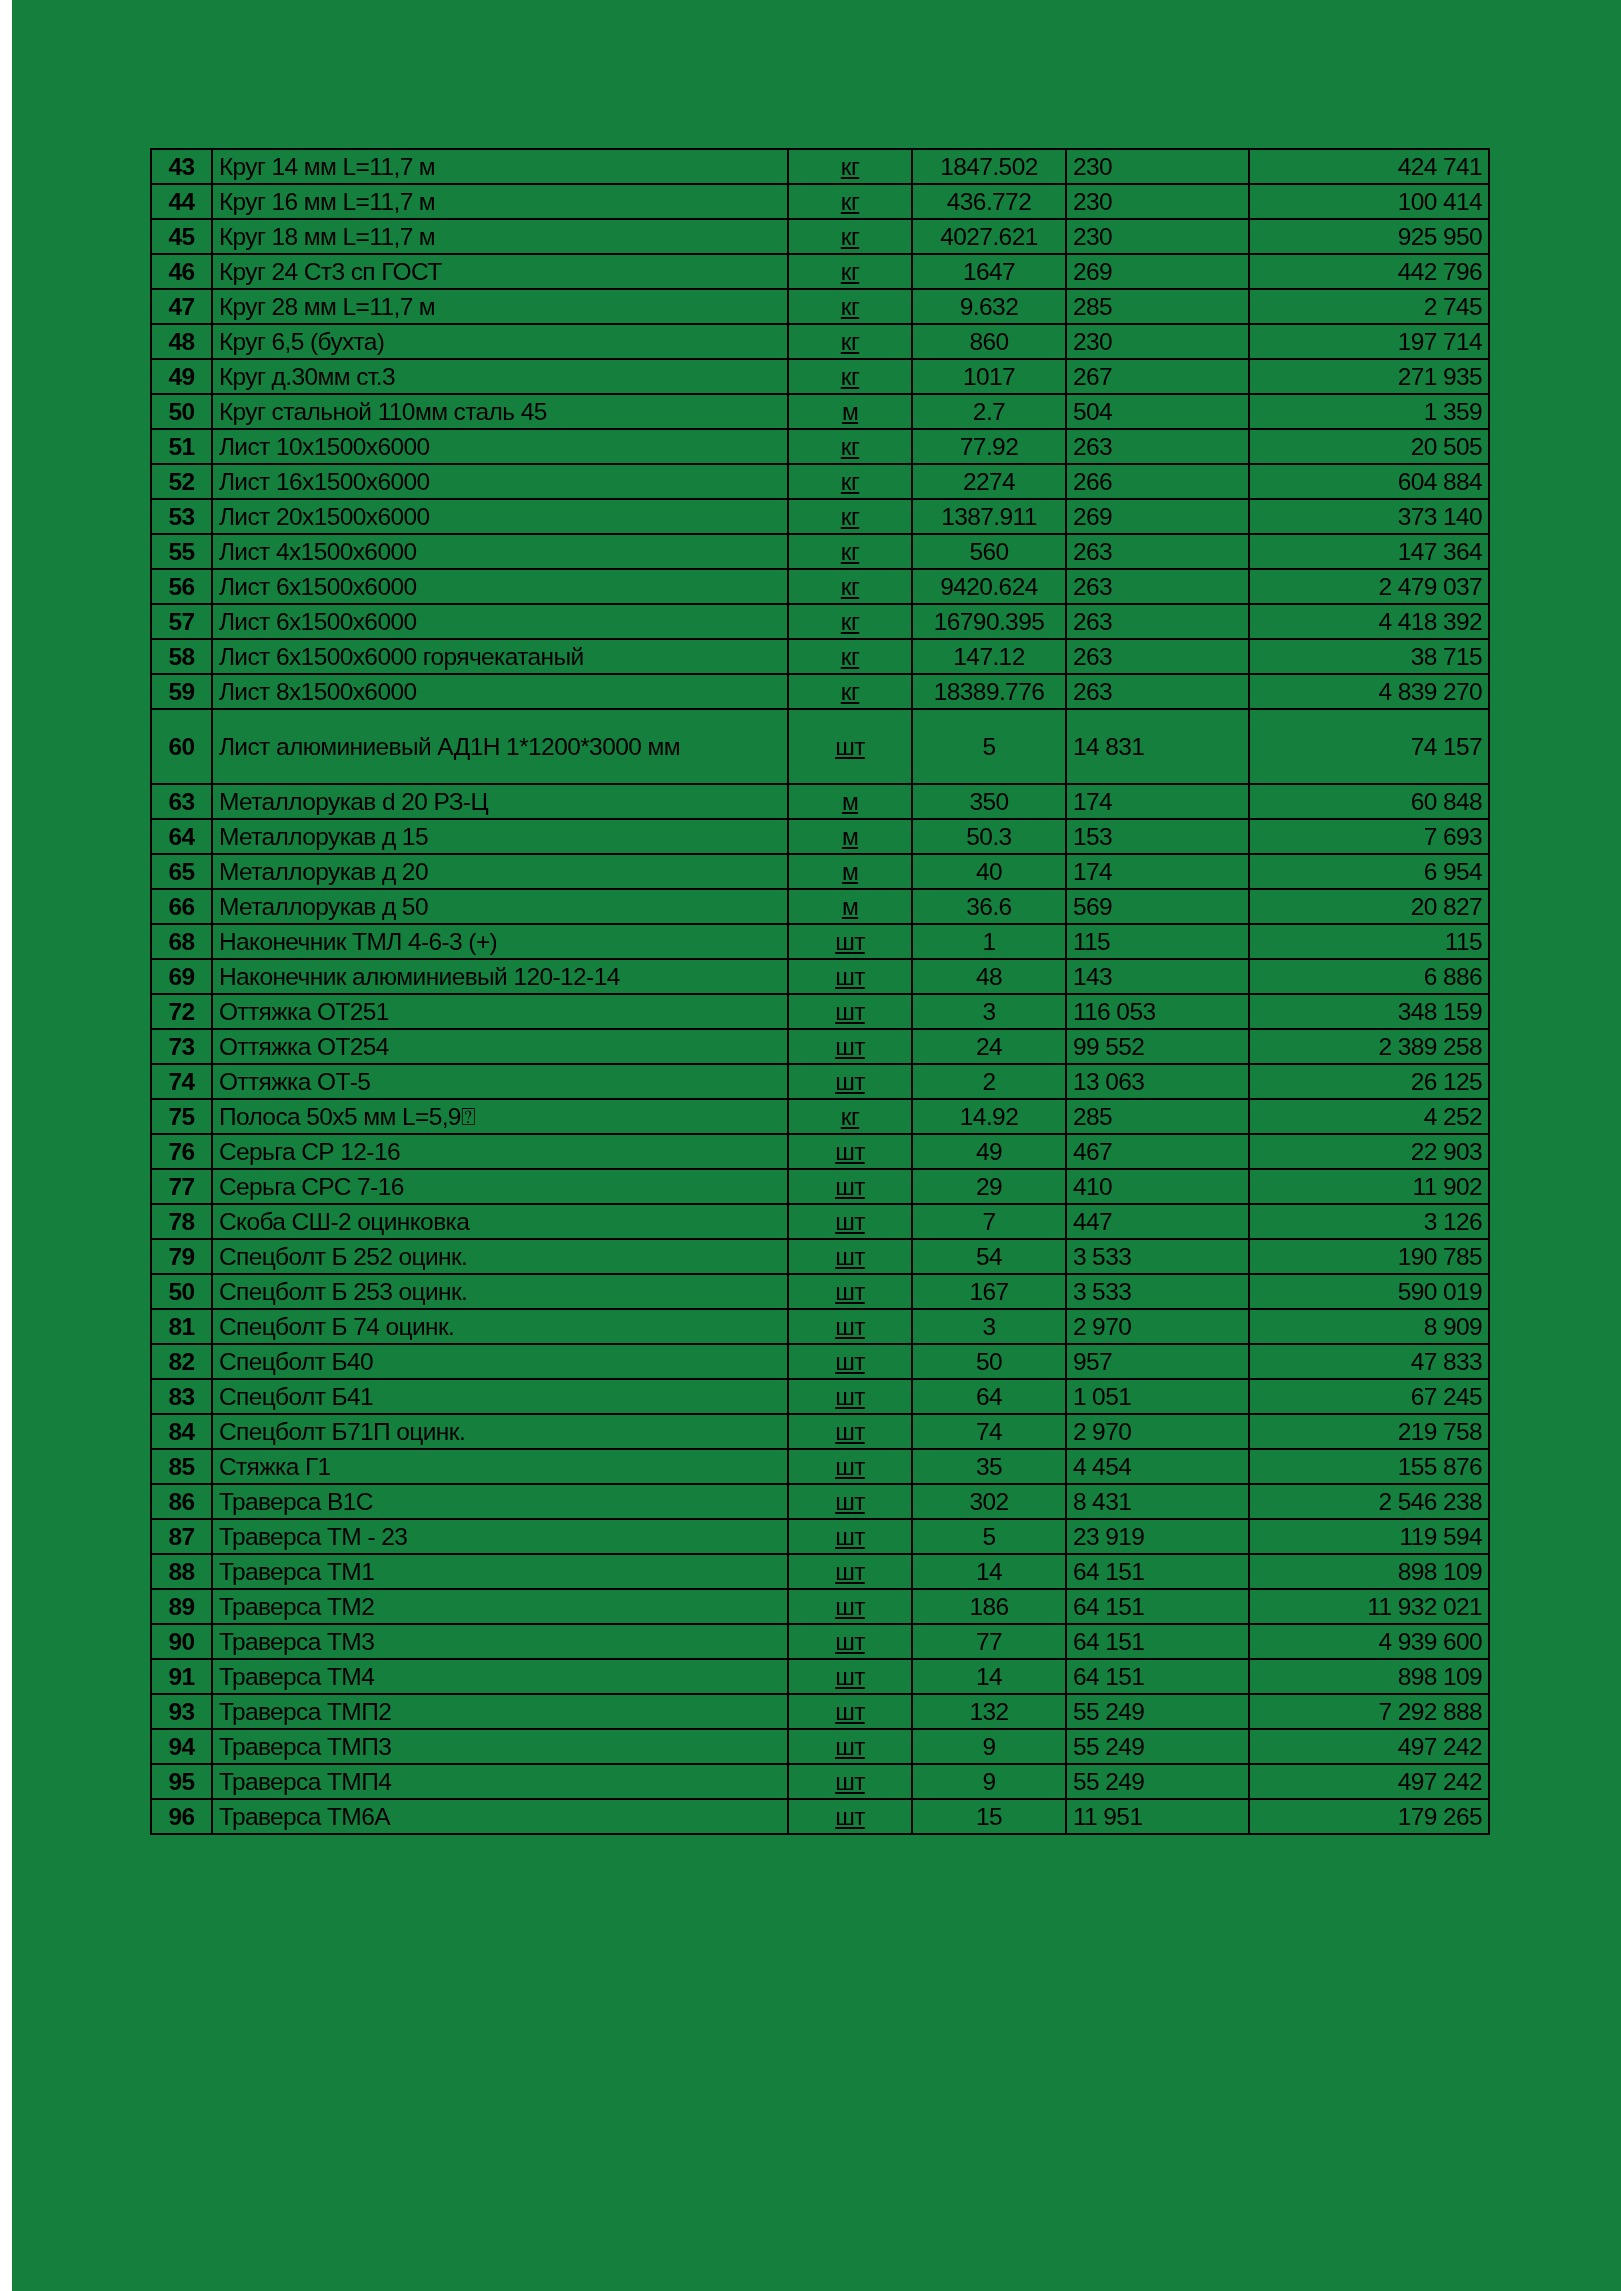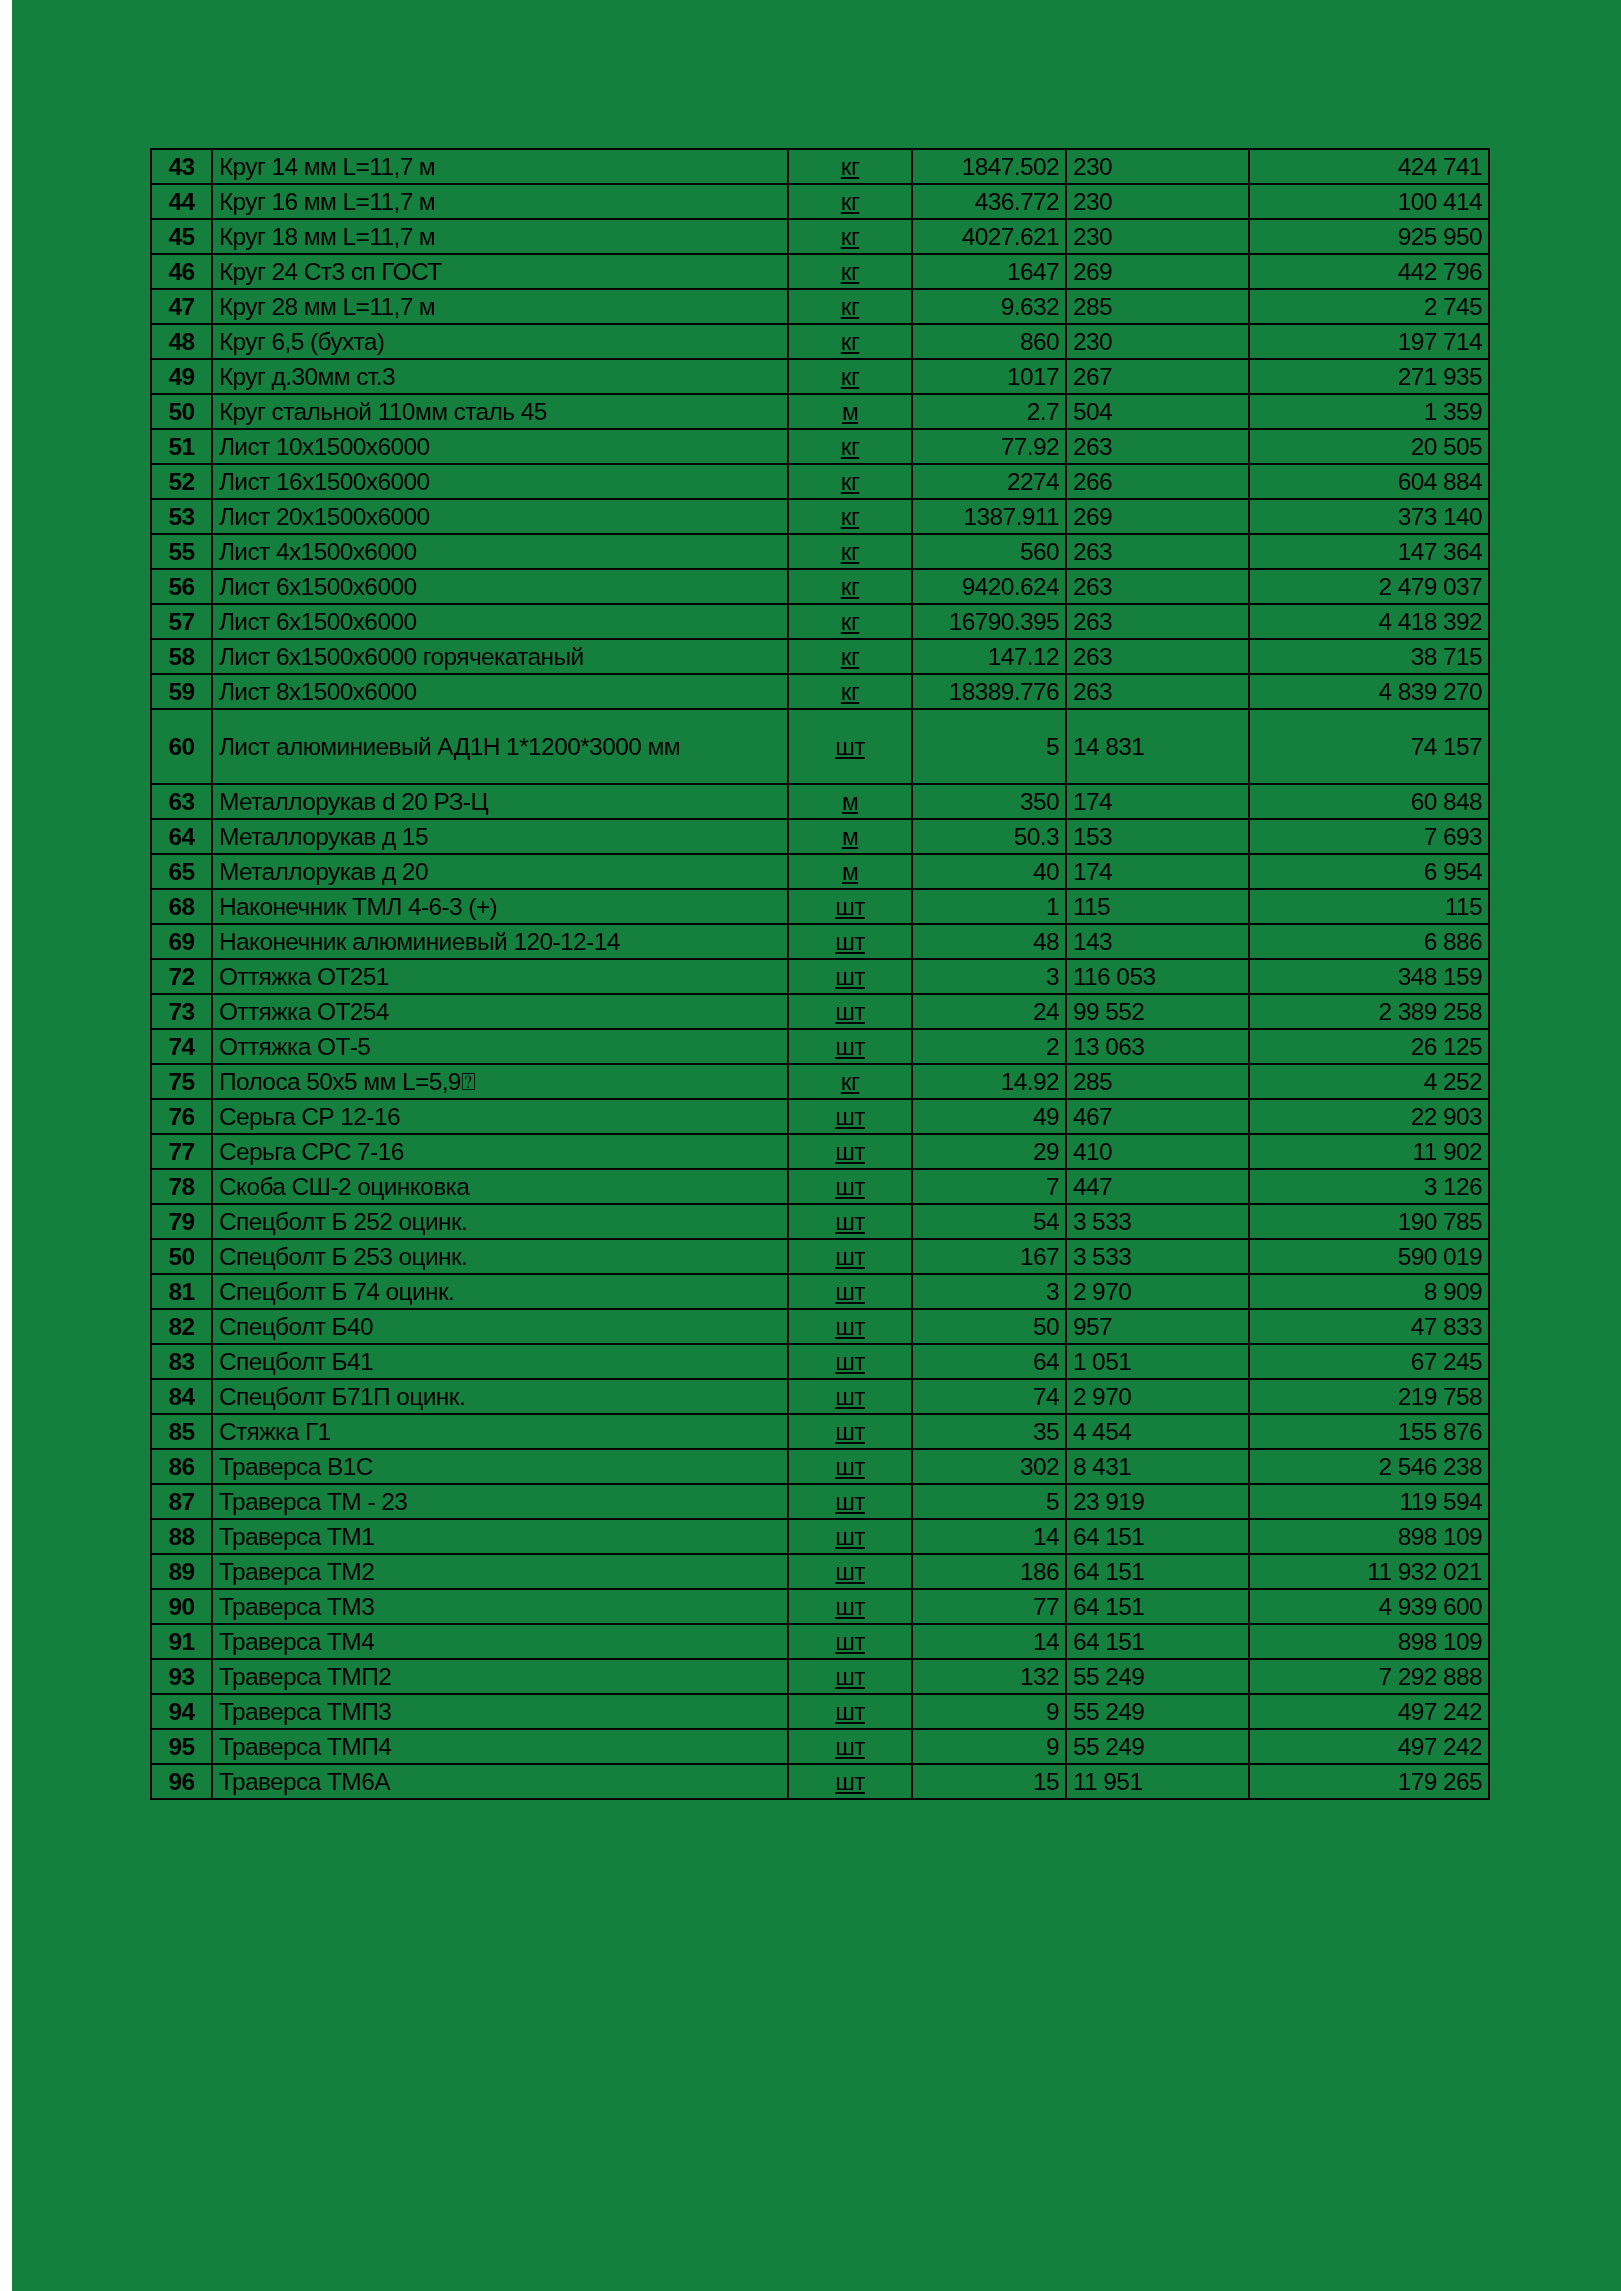--- a/index.html
+++ b/index.html
@@ -20,21 +20,21 @@
     font-size: 24.5px;
     line-height: 32px;
     white-space: nowrap;
     overflow: hidden;
     letter-spacing: -0.6px;
   }
   table.items tr.tall td { height: 73px; }
   td.c-num { text-align: center; font-weight: bold; width: 49px; letter-spacing: -1px; }
   td.c-name { text-align: left; padding-left: 3.9px; }
   td.c-unit { text-align: center; text-decoration: underline; }
-  td.c-qty { text-align: right; }
+  td.c-qty { text-align: center; }
   td.c-price { text-align: left; padding-right: 31px; }
   td.c-total { text-align: right; padding-right: 31px; }
   col.w-num { width: 61px; }
   col.w-name { width: 576px; }
   col.w-unit { width: 124px; }
   col.w-qty { width: 154px; }
   col.w-price { width: 183px; }
   col.w-total { width: 240px; }
 </style>
 </head>
@@ -205,20 +205,28 @@
   </tr>
         <tr>
     <td class="c-num">65</td>
     <td class="c-name">Металлорукав д 20</td>
     <td class="c-unit">м</td>
     <td class="c-qty">40</td>
     <td class="c-price">174</td>
     <td class="c-total">6 954</td>
   </tr>
         <tr>
+    <td class="c-num">66</td>
+    <td class="c-name">Металлорукав д 50</td>
+    <td class="c-unit">м</td>
+    <td class="c-qty">36.6</td>
+    <td class="c-price">569</td>
+    <td class="c-total">20 827</td>
+  </tr>
+        <tr>
     <td class="c-num">68</td>
     <td class="c-name">Наконечник ТМЛ 4-6-3 (+)</td>
     <td class="c-unit">шт</td>
     <td class="c-qty">1</td>
     <td class="c-price">115</td>
     <td class="c-total">115</td>
   </tr>
         <tr>
     <td class="c-num">69</td>
     <td class="c-name">Наконечник алюминиевый 120-12-14</td>

